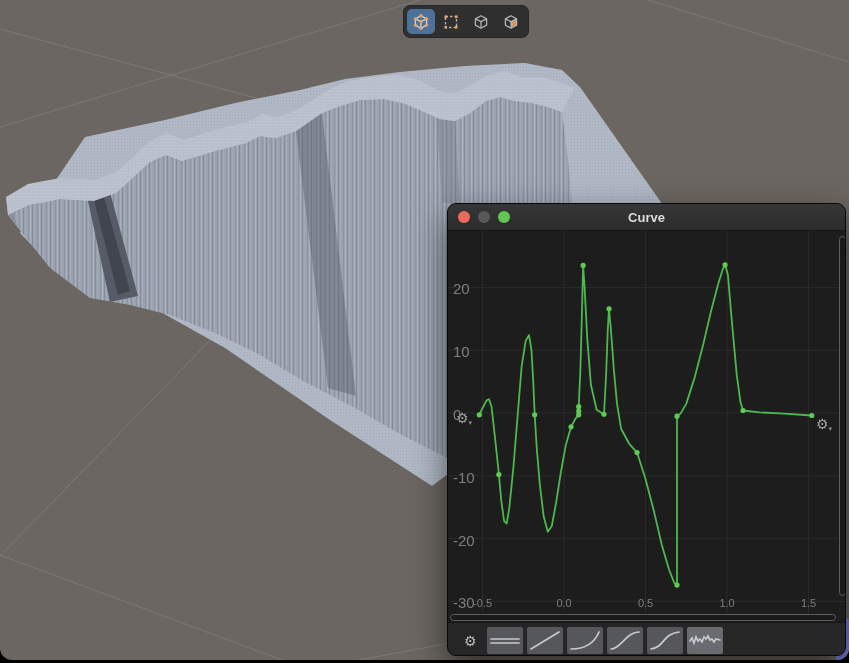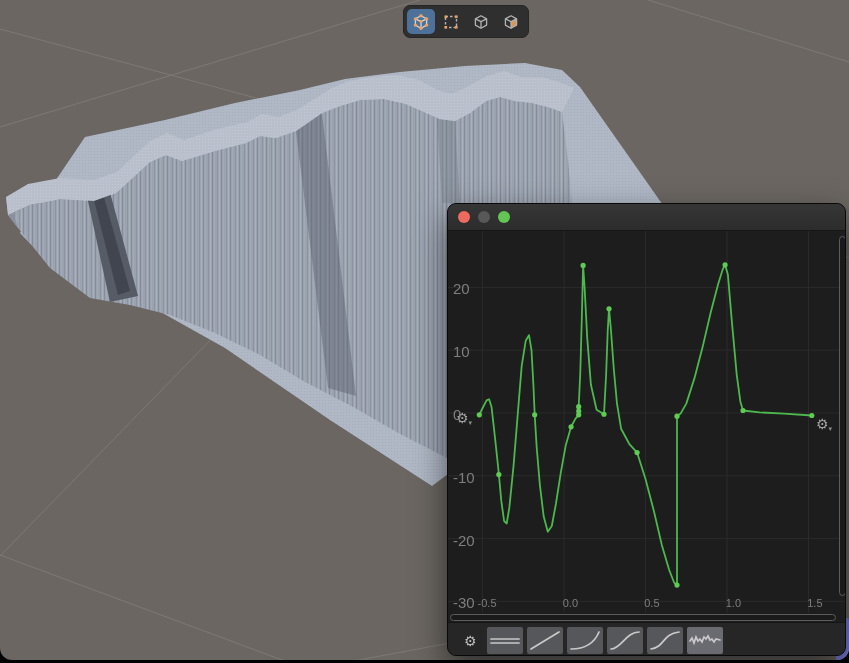--- a/index.html
+++ b/index.html
@@ -21,21 +21,21 @@
                 background:#1d1d1d;border-radius:9px;border:1px solid #090909;
                 box-shadow:0 14px 34px rgba(0,0,0,.55);overflow:hidden;box-sizing:border-box;}
   #titlebar{position:relative;height:26px;background:linear-gradient(#363636,#2c2c2c);
             border-bottom:1px solid #161616;display:flex;align-items:center;}
   #lights{position:absolute;left:10px;top:0;height:26px;display:flex;align-items:center;gap:8px;}
   .light{width:12px;height:12px;border-radius:50%;}
   #win-title{width:100%;text-align:center;font-size:13px;font-weight:bold;color:#dcdcdc;}
 
   #plot{position:absolute;left:0;top:27px;width:399px;height:382px;background:#1d1d1d;overflow:hidden;}
   .ytick{position:absolute;left:5px;font-size:15px;color:#7e7e7e;}
-  .xtick{position:absolute;top:366px;width:28px;text-align:right;font-size:11px;color:#7e7e7e;}
+  .xtick{position:absolute;top:366px;width:28px;text-align:center;font-size:11px;color:#7e7e7e;}
   .plot-gear{position:absolute;color:#a2a2a2;font-size:14px;line-height:14px;cursor:pointer;}
   .plot-gear .dd{font-size:7px;color:#8c8c8c;vertical-align:-2px;}
 
   #vscroll{position:absolute;right:1px;top:3px;width:7px;height:370px;}
   #vscroll .thumb{position:absolute;left:0;top:2px;width:7px;height:360px;border-radius:4px;
                   background:#1a1a1a;border:1px solid #5c5c5c;box-sizing:border-box;}
   #hscroll{position:absolute;left:0;top:409px;width:399px;height:9px;}
   #hscroll .thumb{position:absolute;left:2px;top:1px;width:386px;height:7px;border-radius:4px;
                   background:#1a1a1a;border:1px solid #5c5c5c;box-sizing:border-box;}
 
@@ -140,20 +140,21 @@
       </div>
     <div id="corner-accent"></div>
 
     <div id="curve-window">
       <div id="titlebar">
         <div id="lights">
             <div class="light" style="background: rgb(237, 106, 95);"></div>
             <div class="light" style="background: rgb(88, 88, 88);"></div>
             <div class="light" style="background: rgb(98, 197, 84);"></div>
           </div>
+        <div id="win-title">Curve</div>
       </div>
 
       <div id="plot"><svg width="399" height="382">
             <g stroke="#2b2b2b" stroke-width="1">
               <line x1="34.553921568627445" y1="0" x2="34.553921568627445" y2="382"></line>
               <line x1="116.04901960784312" y1="0" x2="116.04901960784312" y2="382"></line>
               <line x1="197.54411764705884" y1="0" x2="197.54411764705884" y2="382"></line>
               <line x1="279.0392156862745" y1="0" x2="279.0392156862745" y2="382"></line>
               <line x1="360.53431372549016" y1="0" x2="360.53431372549016" y2="382"></line>
               <line x1="0" y1="56.39256945586061" x2="399" y2="56.39256945586061"></line>

